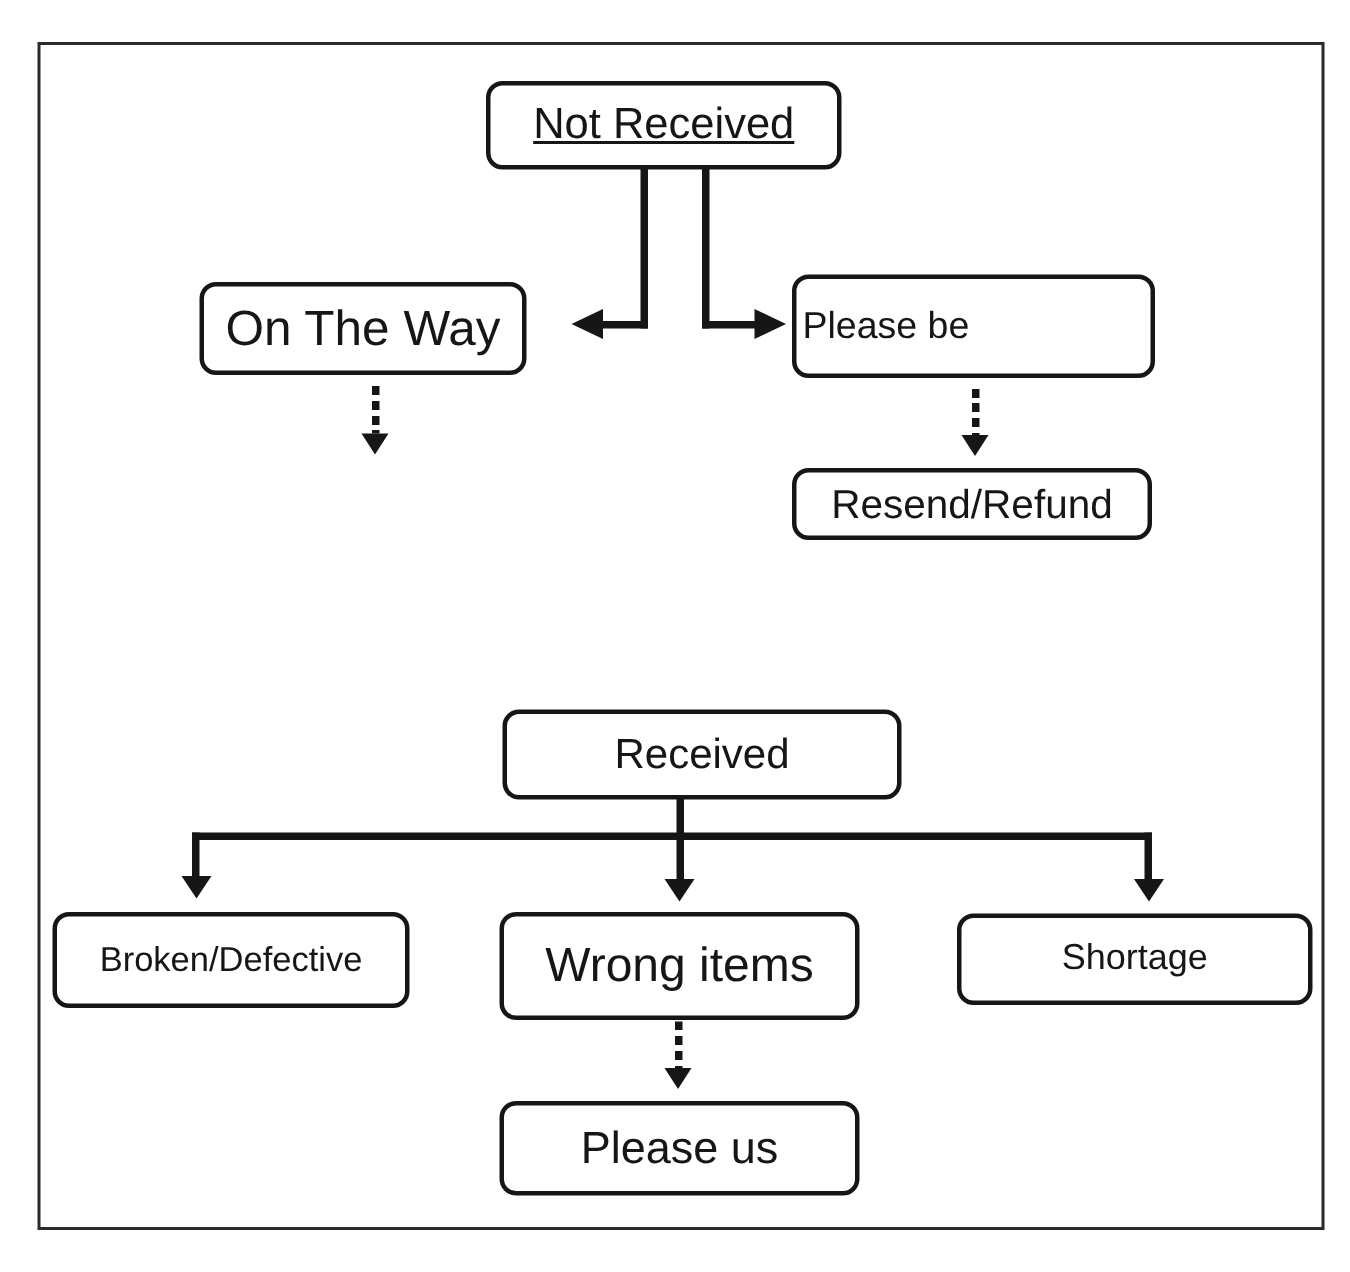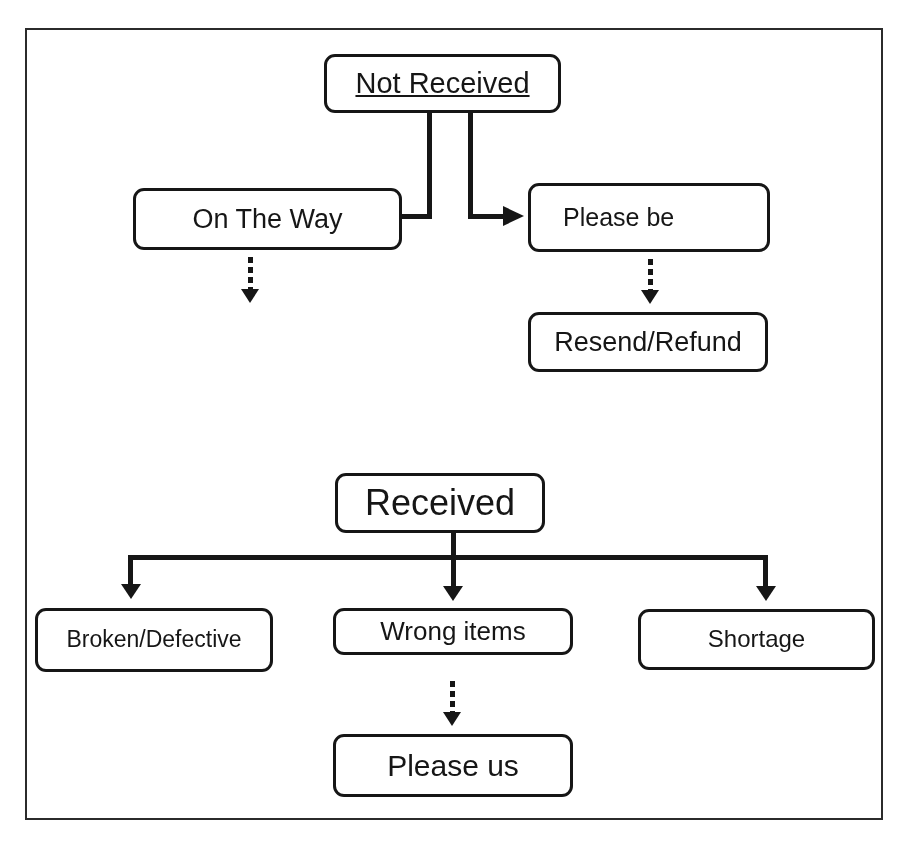--- a/index.html
+++ b/index.html
@@ -26,42 +26,42 @@
     border:3px solid var(--ink);
     border-radius:11px;
     display:flex;align-items:center;justify-content:center;
     text-align:center;
     box-sizing:border-box;
     line-height:1.12;
     white-space:nowrap;
   }
   .node.two-line{
     flex-direction:column;align-items:flex-start;justify-content:center;
-    padding-left:32px;text-align:left;line-height:1.18;
+    padding-left:4px;text-align:left;line-height:1.18;
   }
   .line{position:absolute;background:var(--ink);}
   .dotted-v{
     position:absolute;width:5px;
     background:repeating-linear-gradient(to bottom,var(--ink) 0px,var(--ink) 6px,transparent 6px,transparent 10px);
   }
   .tri{position:absolute;width:0;height:0;}
   .tri-down{border-left:10px solid transparent;border-right:10px solid transparent;border-top:15px solid var(--ink);}
   .tri-down-sm{border-left:9px solid transparent;border-right:9px solid transparent;border-top:14px solid var(--ink);}
   .tri-left{border-top:10px solid transparent;border-bottom:10px solid transparent;border-right:21px solid var(--ink);}
   .tri-right{border-top:10px solid transparent;border-bottom:10px solid transparent;border-left:21px solid var(--ink);}
 
   
   #n-not-received   {left:324px;top:54px; width:237px;height:59px;font-size:29px;text-decoration:underline;}
-  #n-on-the-way     {left:133px;top:188px;width:269px;height:62px;font-size:27px;text-align:right;}
+  #n-on-the-way     {left:133px;top:188px;width:218px;height:62px;font-size:33px;text-align:right;}
   #n-please-patient {left:528px;top:183px;width:242px;height:69px;font-size:25px;}
   #n-returned-lost  {left:132px;top:312px;width:236px;height:60px;font-size:27px;}
-  #n-resend-refund  {left:528px;top:312px;width:240px;height:60px;font-size:27px;}
-  #n-received       {left:335px;top:473px;width:210px;height:60px;font-size:36px;}
+  #n-resend-refund  {left:528px;top:312px;width:240px;height:48px;font-size:27px;}
+  #n-received       {left:335px;top:473px;width:266px;height:60px;font-size:28px;}
   #n-broken-defective{left:35px;top:608px;width:238px;height:64px;font-size:23px;}
-  #n-wrong-items    {left:333px;top:608px;width:240px;height:47px;font-size:26px;}
+  #n-wrong-items    {left:333px;top:608px;width:240px;height:72px;font-size:32px;}
   #n-shortage       {left:638px;top:609px;width:237px;height:61px;font-size:24px;}
   #n-contact-us     {left:333px;top:734px;width:240px;height:63px;font-size:30px;}
 </style>
 </head>
 <body>
 
 <div class="stage">
   <div class="frame"></div>
 
   <div class="node" id="n-not-received">

